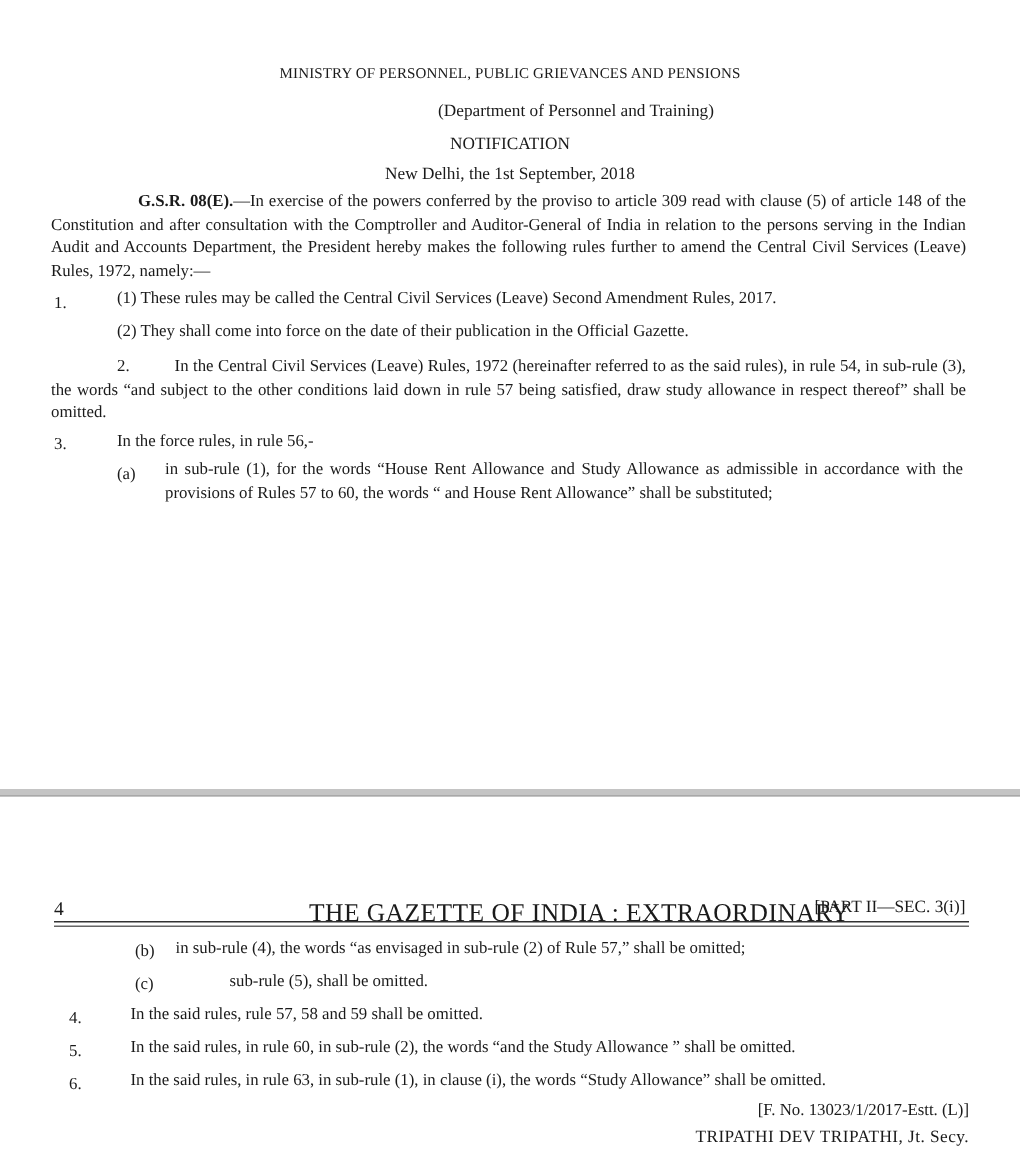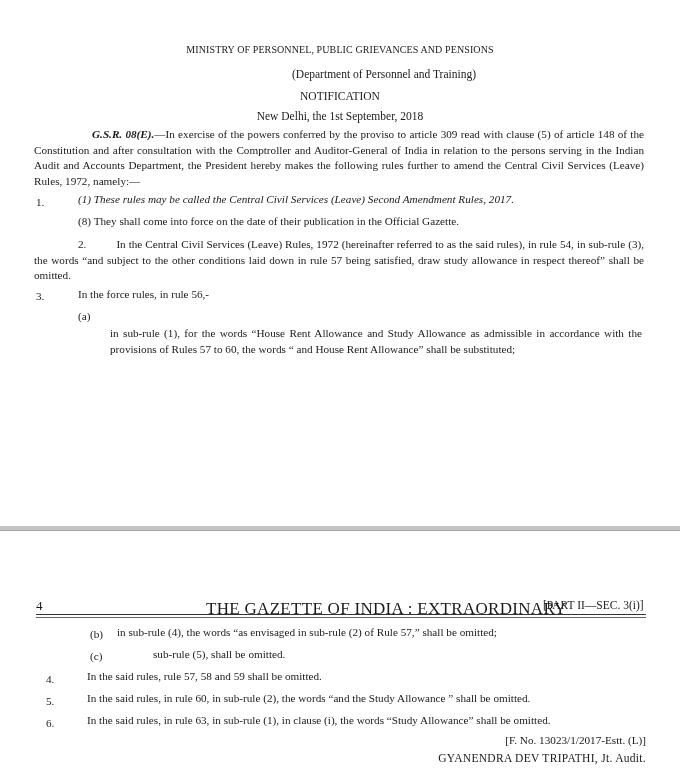--- a/index.html
+++ b/index.html
@@ -9,44 +9,44 @@
   .center { left:0; width:680px; text-align:center; }
   .t { font-size:11.5px; line-height:14px; }
   .title { font-size:10px; letter-spacing:0.1px; }
   .para { position:absolute; font-size:11.2px; line-height:15.5px; text-align:justify; }
   .num { position:absolute; font-size:11.2px; }
   .sep { position:absolute; left:0; width:680px; }
   .grey-bar { top:526px; height:5px; background:#c4c4c4; }
   .grey-bar2 { top:530px; height:1px; background:#a8a8a8; }
   .hdr-line1 { top:614px; height:1px; background:#333; left:36px; width:610px; }
   .hdr-line2 { top:617px; height:1px; background:#666; left:36px; width:610px; }
-  b.gsr { font-weight:bold;font-style:italic; }
+  b.gsr { font-weight:bold; }
 </style>
 </head>
 <body>
 
 <div class="abs center title" style="top:44px;">MINISTRY OF PERSONNEL, PUBLIC GRIEVANCES AND PENSIONS</div>
 <div class="abs center t" style="top:67px;padding-left:44px;">(Department of Personnel and Training)</div>
 <div class="abs center t" style="top:89px;">NOTIFICATION</div>
 <div class="abs center t" style="top:109px;">New Delhi, the 1st September, 2018</div>
 
 <div class="para" style="top:127px; left:34px; width:610px; text-indent:58px;"><b class="gsr">G.S.R. 08(E).</b><span>—In exercise of the powers conferred by the proviso to article 309 read with clause (5) of article 148 of the Constitution and after consultation with the Comptroller and Auditor-General of India in relation to the persons serving in the Indian Audit and Accounts Department, the President hereby makes the following rules further to amend the Central Civil Services (Leave) Rules, 1972, namely:—</span></div>
 
 <div class="num" style="top:196px; left:36px;">1.</div>
-<div class="para" style="top:192px; left:78px; width:570px;font-style:italic;">(1) These rules may be called the Central Civil Services (Leave) Second Amendment Rules, 2017.</div>
+<div class="para" style="top:192px; left:78px; width:570px;">(1) These rules may be called the Central Civil Services (Leave) Second Amendment Rules, 2017.</div>
 
-<div class="para" style="top:214px; left:78px; width:570px;">(8) They shall come into force on the date of their publication in the Official Gazette.</div>
+<div class="para" style="top:214px; left:78px; width:570px;">(2) They shall come into force on the date of their publication in the Official Gazette.</div>
 
 <div class="para" style="top:237px; left:34px; width:610px; text-indent:44px;"><span>2.</span><span style="display:inline-block;width:30px;"></span><span>In the Central Civil Services (Leave) Rules, 1972 (hereinafter referred to as the said rules), in rule 54, in sub-rule (3), the words “and subject to the other conditions laid down in rule 57 being satisfied, draw study allowance in respect thereof” shall be omitted.</span></div>
 
 <div class="num" style="top:290px; left:36px;">3.</div>
 <div class="para" style="top:287px; left:78px; width:570px;">In the force rules, in rule 56,-</div>
 
 <div class="num" style="top:310px; left:78px;">(a)</div>
-<div class="para" style="top:306px; left:110px; width:532px;margin-top:20px;">in sub-rule (1), for the words “House Rent Allowance and Study Allowance as admissible in accordance with the provisions of Rules 57 to 60, the words “ and House Rent Allowance” shall be substituted;</div>
+<div class="para" style="top:306px; left:110px; width:532px;">in sub-rule (1), for the words “House Rent Allowance and Study Allowance as admissible in accordance with the provisions of Rules 57 to 60, the words “ and House Rent Allowance” shall be substituted;</div>
 
 <div class="sep grey-bar"></div>
 <div class="sep grey-bar2"></div>
 
 <div class="abs" style="top:598px; left:36px; font-size:13px;">4</div>
 <div class="abs" style="top:599px; left:206px; font-size:17px; letter-spacing:0.3px;">THE GAZETTE OF INDIA : EXTRAORDINARY</div>
 <div class="abs" style="top:599px; left:543px; font-size:11.5px;">[PART II—SEC. 3(i)]</div>
 <div class="sep hdr-line1"></div>
 <div class="sep hdr-line2"></div>
 
@@ -59,13 +59,13 @@
 <div class="num" style="top:673px; left:46px;">4.</div>
 <div class="para" style="top:669px; left:87px; width:570px;">In the said rules, rule 57, 58 and 59 shall be omitted.</div>
 
 <div class="num" style="top:695px; left:46px;">5.</div>
 <div class="para" style="top:691px; left:87px; width:570px;">In the said rules, in rule 60, in sub-rule (2), the words “and the Study Allowance ” shall be omitted.</div>
 
 <div class="num" style="top:717px; left:46px;">6.</div>
 <div class="para" style="top:713px; left:87px; width:570px;">In the said rules, in rule 63, in sub-rule (1), in clause (i), the words “Study Allowance” shall be omitted.</div>
 
 <div class="abs" style="top:734px; right:34px; font-size:11.2px;">[F. No. 13023/1/2017-Estt. (L)]</div>
-<div class="abs" style="top:752px; right:34px; font-size:11.5px; letter-spacing:0.3px;">GYANENDRA DEV TRIPATHI, Jt. Audit.</div>
+<div class="abs" style="top:752px; right:34px; font-size:11.5px; letter-spacing:0.3px;">TRIPATHI DEV TRIPATHI, Jt. Secy.</div>
 
 </body></html>

